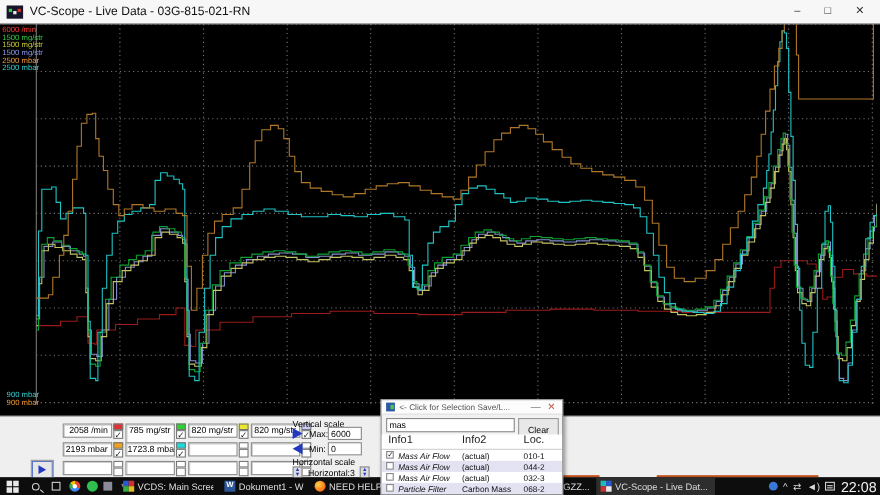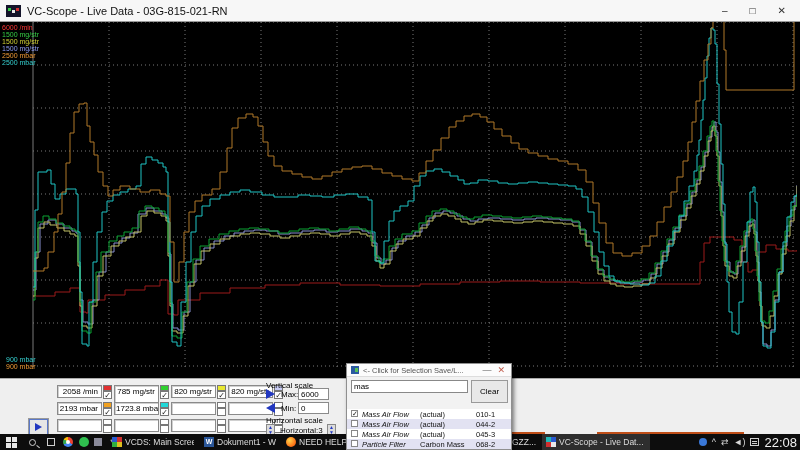--- a/index.html
+++ b/index.html
@@ -231,38 +231,43 @@
     <div class="popup-title">
       <span class="pic">
           <i></i>
         </span>
       <span class="ptxt">&lt;- Click for Selection Save/L...</span>
       <span class="pmin">—</span>
       <span class="pclose">✕</span>
     </div>
     <input class="popup-search" value="mas" style="">
     <button class="popup-clear">Clear</button>
+    <div class="popup-head">
+      <span style="left:6px;">Info1</span>
+      <span style="left:73px;">Info2</span>
+      <span style="left:129px;">Loc.</span>
+    </div>
     <div class="popup-rows" id="popupRows">
         <div class="prow">
           <span class="pchk">✓</span>
           <span class="c1">Mass Air Flow</span>
           <span class="c2">(actual)</span>
           <span class="c3">010-1</span>
         </div>
         <div class="prow stripe">
           <span class="pchk"></span>
           <span class="c1">Mass Air Flow</span>
           <span class="c2">(actual)</span>
           <span class="c3">044-2</span>
         </div>
         <div class="prow">
           <span class="pchk"></span>
           <span class="c1">Mass Air Flow</span>
           <span class="c2">(actual)</span>
-          <span class="c3">045-3</span>
+          <span class="c3">032-3</span>
         </div>
         <div class="prow stripe">
           <span class="pchk"></span>
           <span class="c1">Particle Filter</span>
           <span class="c2">Carbon Mass</span>
           <span class="c3">068-2</span>
         </div>
       </div>
   </div>
 

